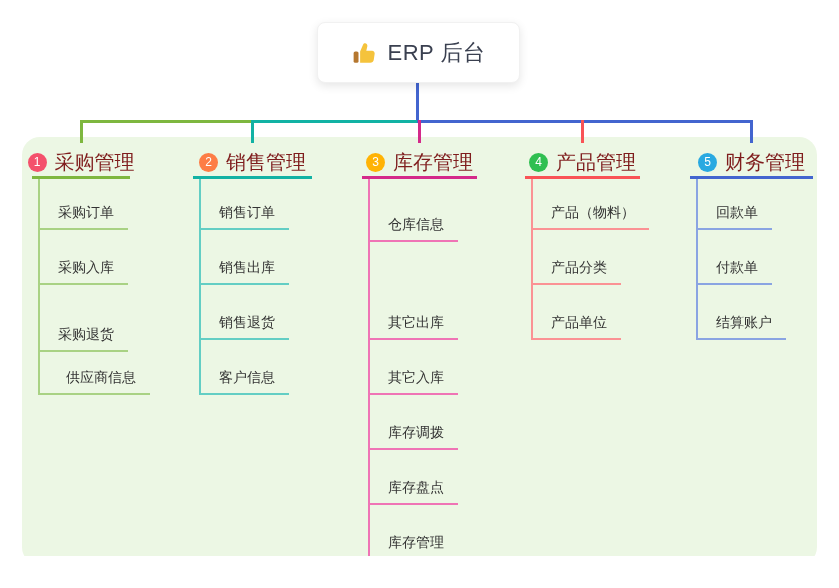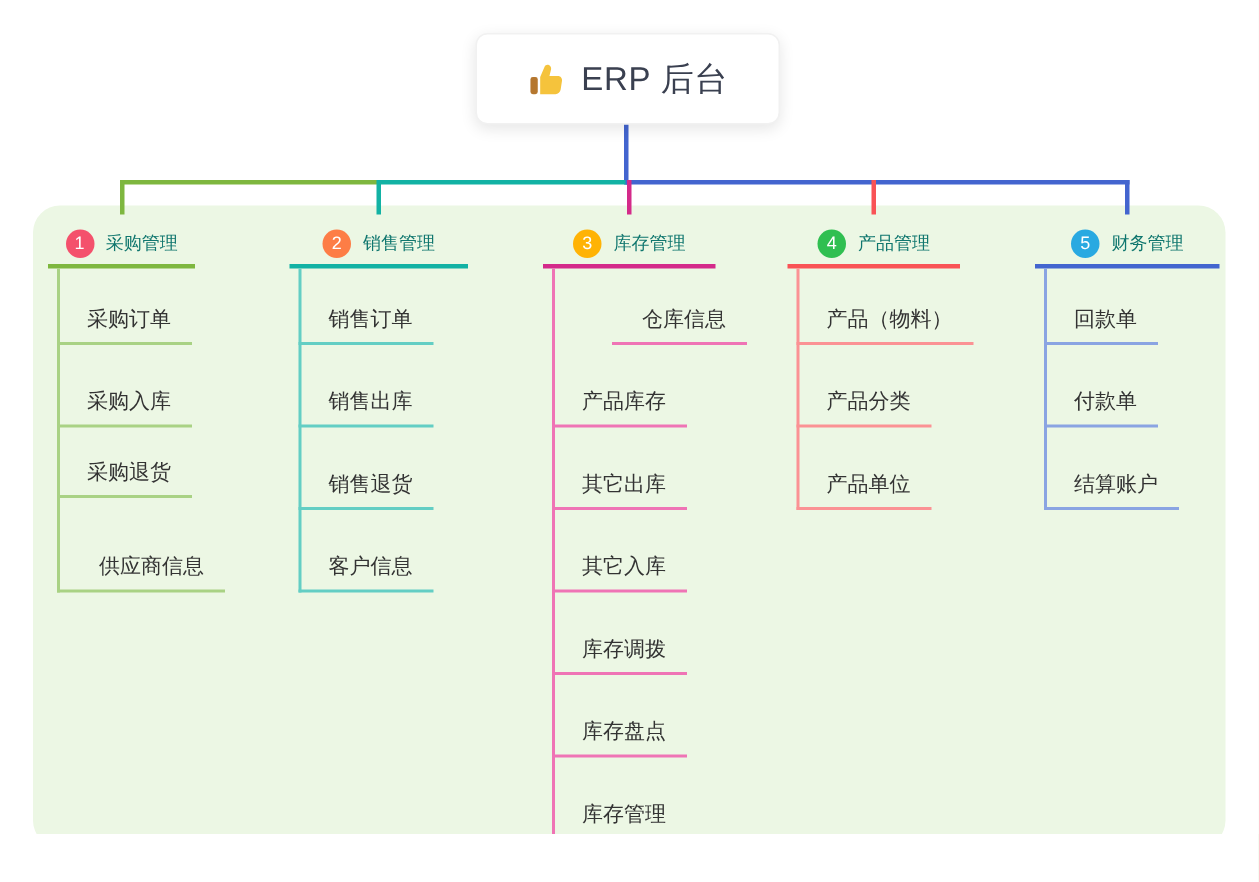--- a/index.html
+++ b/index.html
@@ -32,21 +32,21 @@
   .branch{position:absolute;top:148px;}
   .branch-title{
     height:28px;border-bottom:3px solid var(--main,#888);
     display:flex;align-items:center;justify-content:center;gap:8px;
   }
   .badge{
     width:19px;height:19px;border-radius:50%;
     background:var(--badge,#999);color:#fff;
     font-size:12px;line-height:19px;text-align:center;flex:0 0 auto;
   }
-  .branch-label{font-size:12px;color:#0f766e;white-space:nowrap;}
+  .branch-label{font-size:20px;color:#7f1d1d;white-space:nowrap;}
   .spine{position:absolute;left:6px;top:31px;width:2px;background:var(--light,#bbb);}
   .child{
     position:absolute;left:6px;white-space:nowrap;
     font-size:14px;line-height:20px;color:#333;
     padding:0 14px 6px 20px;
     border-bottom:2px solid var(--light,#bbb);
   }
 </style>
 </head>
 <body>
@@ -76,21 +76,21 @@
   </div>
 
   <div class="branch" style="left: 32px; width: 98px; --main: #7eb73f; --light: #a9d284; --badge: #f4516c;">
     <div class="branch-title">
       <span class="badge" style="background:var(--badge)">1</span>
       <span class="branch-label">采购管理</span>
     </div>
     <div class="spine" style="height:216px;"></div>
     <div class="child" style="top:54px;">采购订单</div>
     <div class="child" style="top:109px;">采购入库</div>
-    <div class="child" style="top:156px;text-align:center;">采购退货</div>
+    <div class="child" style="top:176px;text-align:center;">采购退货</div>
     <div class="child" style="top:219px;padding-left:28px;">供应商信息</div>
   </div>
 
   <div class="branch" style="left: 193px; width: 119px; --main: #12b2a4; --light: #63cec4; --badge: #fd7d46;">
     <div class="branch-title">
       <span class="badge" style="background:var(--badge)">2</span>
       <span class="branch-label">销售管理</span>
     </div>
     <div class="spine" style="height:216px;"></div>
     <div class="child" style="top:54px;">销售订单</div>
@@ -98,22 +98,21 @@
     <div class="child" style="top:164px;">销售退货</div>
     <div class="child" style="top:219px;">客户信息</div>
   </div>
 
   <div class="branch" style="left: 362px; width: 115px; --main: #d42a8a; --light: #ef74b5; --badge: #ffb305;">
     <div class="branch-title">
       <span class="badge" style="background:var(--badge)">3</span>
       <span class="branch-label">库存管理</span>
     </div>
     <div class="spine" style="height:381px;"></div>
-    <div class="child" style="top:54px;margin-left:40px;">仓库信息</div>
-    <div class="child" style="top:109px;">产品库存</div>
+    <div class="child" style="top:66px;">仓库信息</div>
     <div class="child" style="top:164px;">其它出库</div>
     <div class="child" style="top:219px;">其它入库</div>
     <div class="child" style="top:274px;">库存调拨</div>
     <div class="child" style="top:329px;">库存盘点</div>
     <div class="child" style="top:384px;">库存管理</div>
   </div>
 
   <div class="branch" style="left: 525px; width: 115px; --main: #f95356; --light: #fb9294; --badge: #30bf51;">
     <div class="branch-title">
       <span class="badge" style="background:var(--badge)">4</span>

